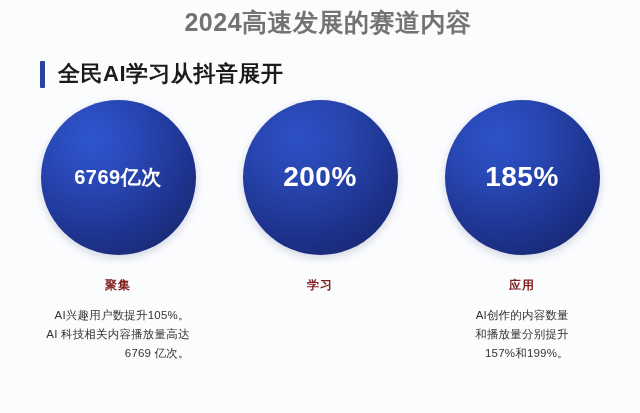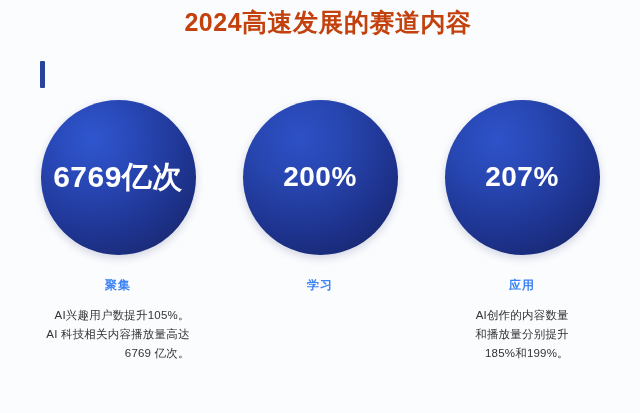--- a/index.html
+++ b/index.html
@@ -21,21 +21,21 @@
     width: 100%;
     text-align: center;
     padding-top: 9px;
     box-sizing: border-box;
   }
   .main-title {
     display: inline-block;
     font-size: 25px;
     font-weight: bold;
     letter-spacing: 0.5px;
-    color: #c2410c;
+    color: #737373;
     line-height: 1.1;
     margin-left: 16px;
   }
 
   
   .subtitle-row {
     display: flex;
     align-items: center;
     margin-top: 24px;
     padding-left: 40px;
@@ -88,27 +88,27 @@
 
   .bubble-value {
     color: #ffffff;
     font-weight: bold;
     font-size: 28px;
     letter-spacing: 0.5px;
     text-align: center;
     line-height: 1;
     white-space: nowrap;
   }
-  .bubble-value.small { font-size: 30px; text-align: right; }
+  .bubble-value.small { font-size: 20px; text-align: right; }
 
   .caption-label {
     margin-top: 22px;
     font-size: 12px;
     font-weight: bold;
-    color: #3b82f6;
+    color: #7f1d1d;
     letter-spacing: 1px;
   }
   .caption-body {
     margin-top: 12px;
     font-size: 11.5px;
     line-height: 19px;
     color: #333333;
     text-align: right;
     white-space: pre-line;
     letter-spacing: 0.2px;
@@ -116,20 +116,21 @@
 </style>
 </head>
 <body>
 
 <div class="title-row">
   <div class="main-title">2024高速发展的赛道内容</div>
 </div>
 
 <div class="subtitle-row">
   <div class="accent-bar"></div>
+  <div class="subtitle-text">全民AI学习从抖音展开</div>
 </div>
 
 <div class="stats-row">
 
   <div class="stat-col">
     <div class="bubble bubble-1">
       <div class="bubble-value small">6769亿次</div>
     </div>
     <div class="caption-label">聚集</div>
     <div class="caption-body">AI兴趣用户数提升105%。
@@ -139,21 +140,21 @@
 
   <div class="stat-col">
     <div class="bubble bubble-2">
       <div class="bubble-value">200%</div>
     </div>
     <div class="caption-label">学习</div>
   </div>
 
   <div class="stat-col">
     <div class="bubble bubble-3">
-      <div class="bubble-value">207%</div>
+      <div class="bubble-value">185%</div>
     </div>
     <div class="caption-label">应用</div>
     <div class="caption-body">AI创作的内容数量
 和播放量分别提升
-185%和199%。</div>
+157%和199%。</div>
   </div>
 
 </div>
 
 </body></html>

